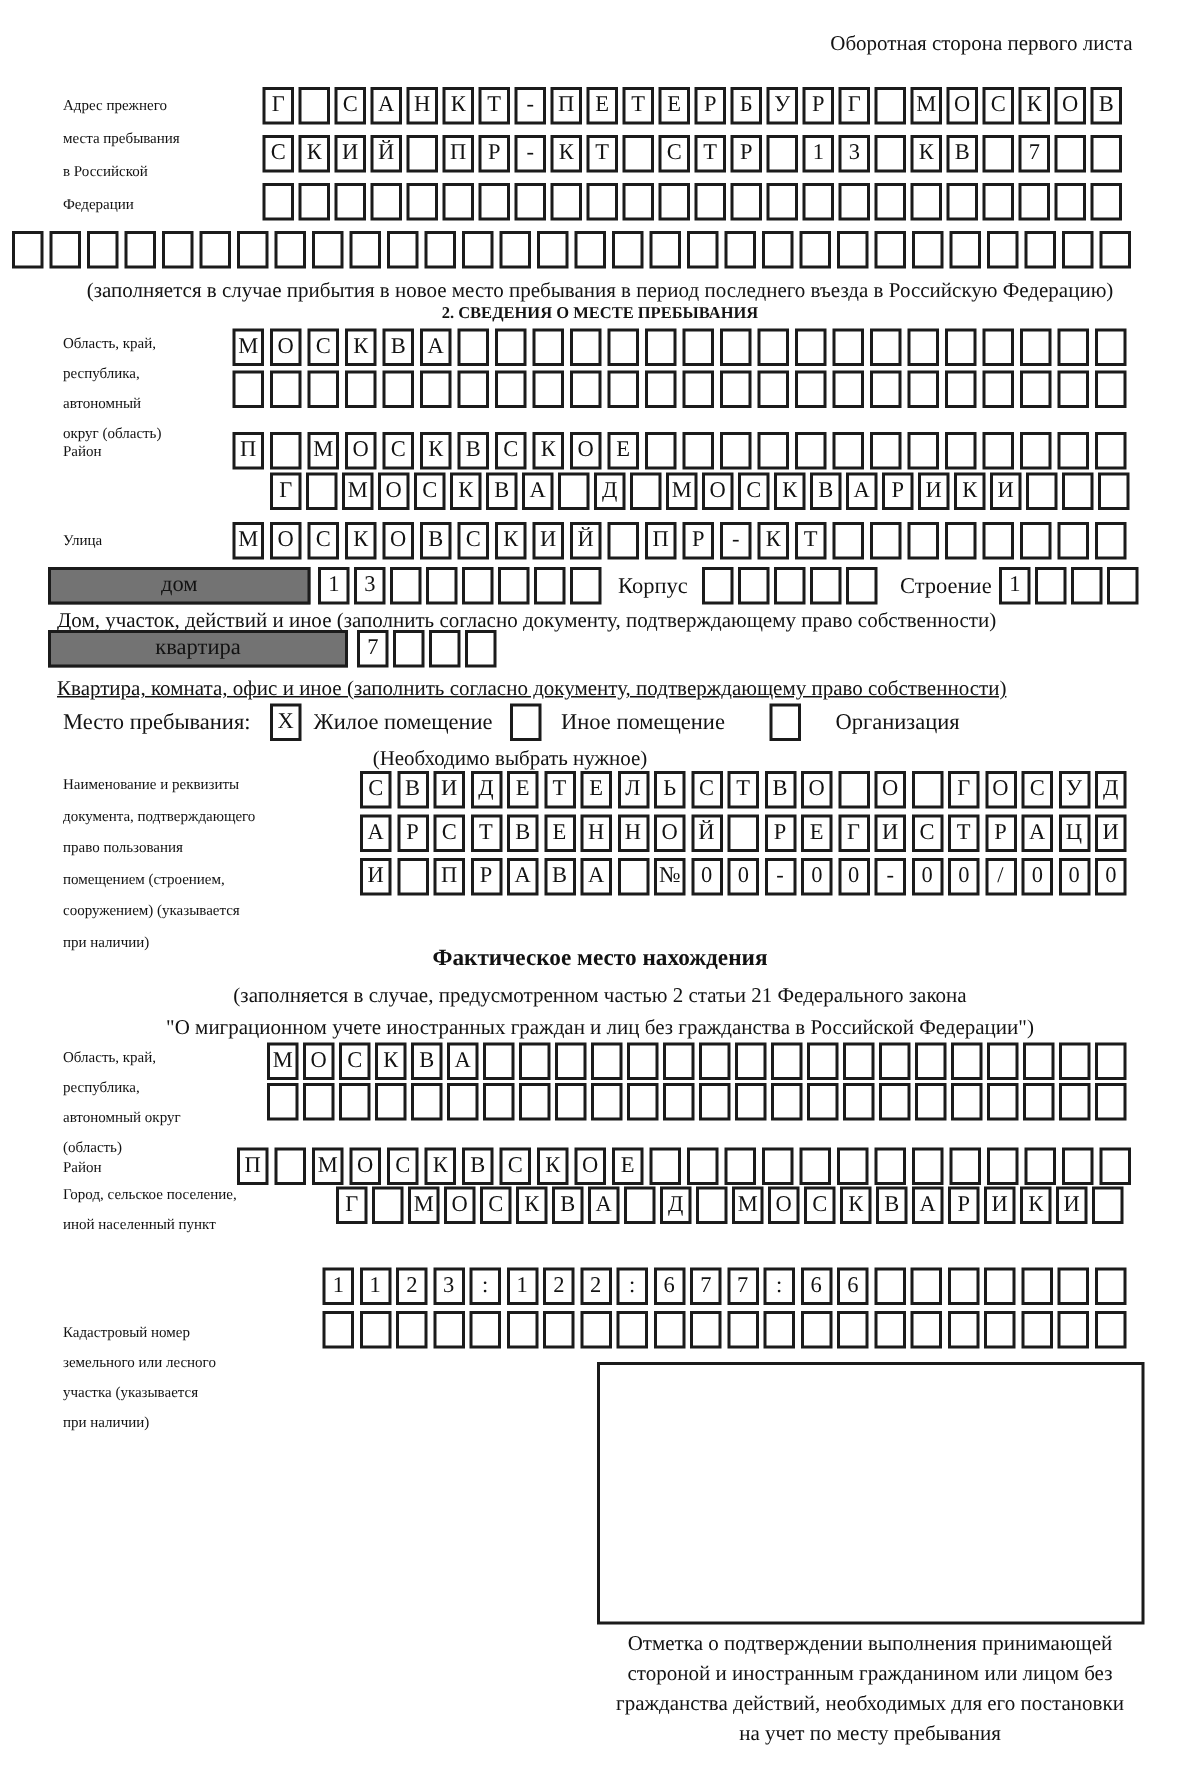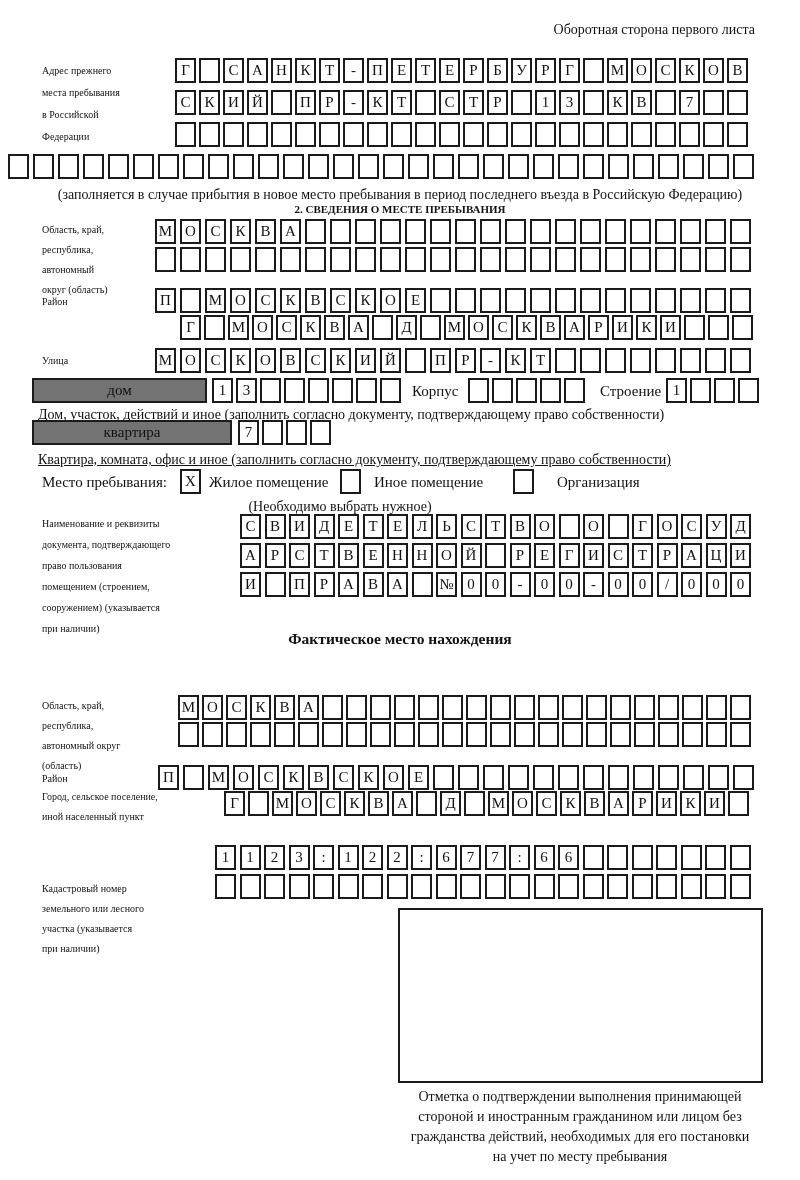--- a/index.html
+++ b/index.html
@@ -415,20 +415,22 @@
       <div class="cell">-</div>
       <div class="cell">0</div>
       <div class="cell">0</div>
       <div class="cell">/</div>
       <div class="cell">0</div>
       <div class="cell">0</div>
       <div class="cell">0</div>
     </div>
 
   <div class="title abs center" style="top:630px; font-size:15.5px;">Фактическое место нахождения</div>
+  <div class="note center" style="top:654px; line-height:21px;">(заполняется в случае, предусмотренном частью 2 статьи 21 Федерального закона
+"О миграционном учете иностранных граждан и лиц без гражданства в Российской Федерации")</div>
 
   <div class="label" style="left:42px; top:696px;">Область, край,
 республика,
 автономный округ
 (область)</div>
   <div class="cellrow" style="left:178px; top:695px;">
       <div class="cell">М</div>
       <div class="cell">О</div>
       <div class="cell">С</div>
       <div class="cell">К</div>

